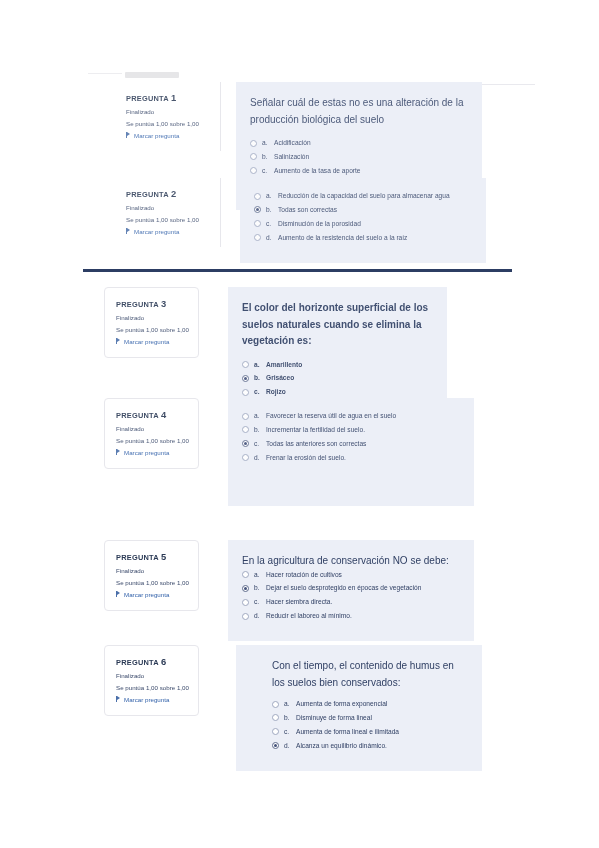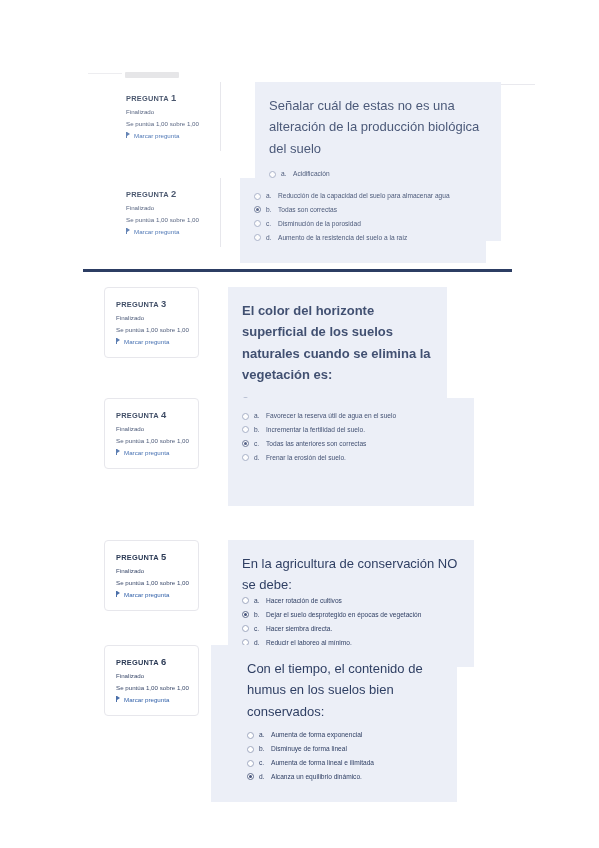--- a/index.html
+++ b/index.html
@@ -84,21 +84,21 @@
     border-top:2px solid transparent;border-bottom:2px solid transparent;
     border-left:3.5px solid #4a6fa9;
   }
 
   .answer-panel{
     background:#eceff7;
     box-sizing:border-box;
     padding:13px 14px 16px 14px;
   }
   .q-text{
-    font-size:13px;
+    font-size:10px;
     color:#2f3f63;
     line-height:1.65;
     margin:0 0 10px 0;
     max-width:240px;
   }
   .opts{margin:0;padding:0;list-style:none;}
   .opt{
     display:flex;align-items:flex-start;gap:5px;
     font-size:6.6px;color:#2f3f63;line-height:1.5;
     margin-bottom:4px;
@@ -130,21 +130,21 @@
 <body>
 
 <div class="page">
 
   <div class="top-strip"></div>
   <div class="top-rule-left"></div>
   <div class="top-rule-right"></div>
 
   <div class="section-divider"></div>
 
-  <div class="qblock blurry" style="left:104px;top:82px;gap:34px;">
+  <div class="qblock blurry" style="left:104px;top:82px;gap:15px;">
     <div class="info-card plain" style="width:117px;padding-left:22px;">
       <div class="q-title">
         <span>PREGUNTA</span><span class="num">1</span>
       </div>
       <div class="q-meta">Finalizado</div>
       <div class="q-meta">Se puntúa 1,00 sobre 1,00</div>
       <div class="q-flag">
         <span class="flag-icon"></span>
         <span>Marcar pregunta</span>
       </div>
@@ -323,21 +323,21 @@
           </li>
         <li class="opt">
             <span class="radio"></span>
             <span class="opt-letter">d.</span>
             <span class="opt-text">Reducir el laboreo al mínimo.</span>
           </li>
       </ul>
     </div>
   </div>
 
-  <div class="qblock" style="left:104px;top:645px;gap:12px;">
+  <div class="qblock" style="left:104px;top:645px;gap:37px;">
     <div class="info-card">
       <div class="q-title">
         <span>PREGUNTA</span><span class="num">6</span>
       </div>
       <div class="q-meta">Finalizado</div>
       <div class="q-meta">Se puntúa 1,00 sobre 1,00</div>
       <div class="q-flag">
         <span class="flag-icon"></span>
         <span>Marcar pregunta</span>
       </div>

